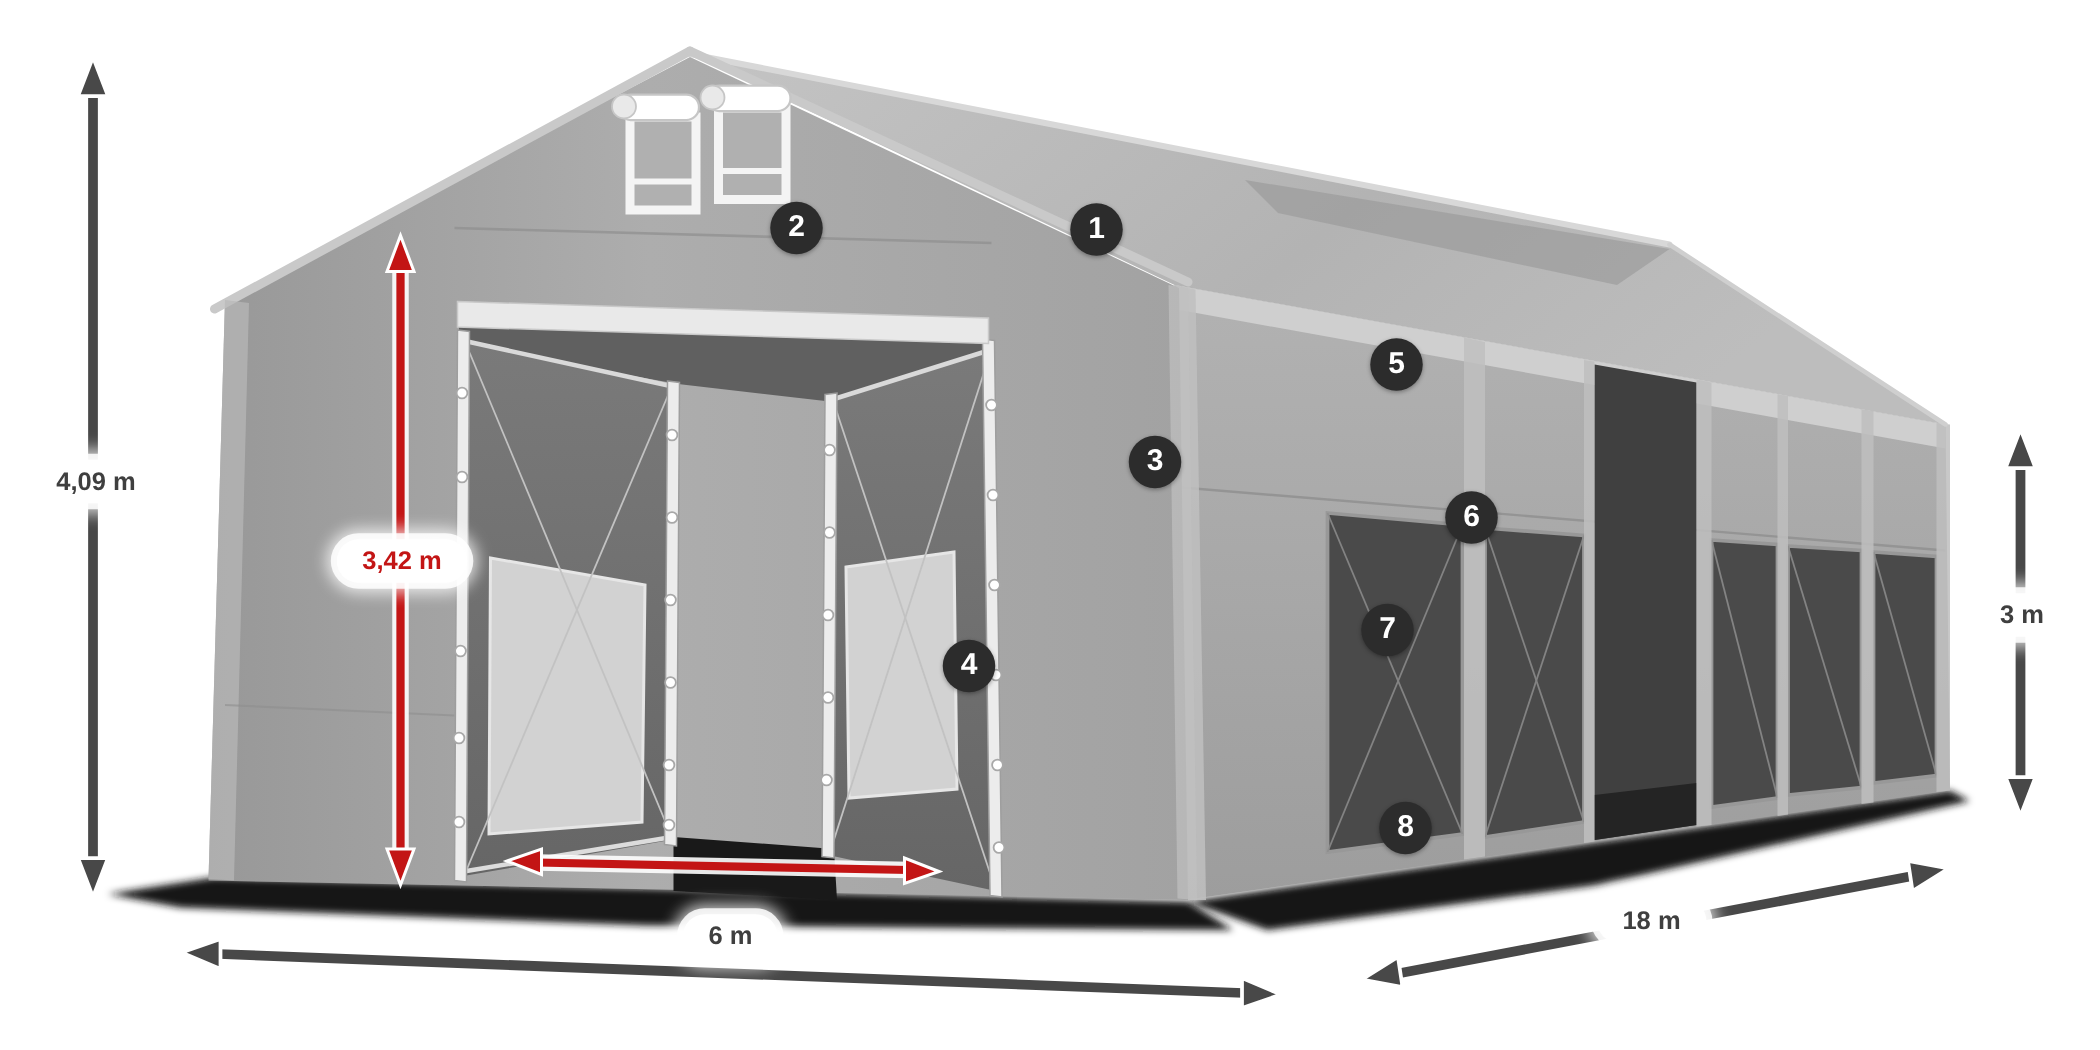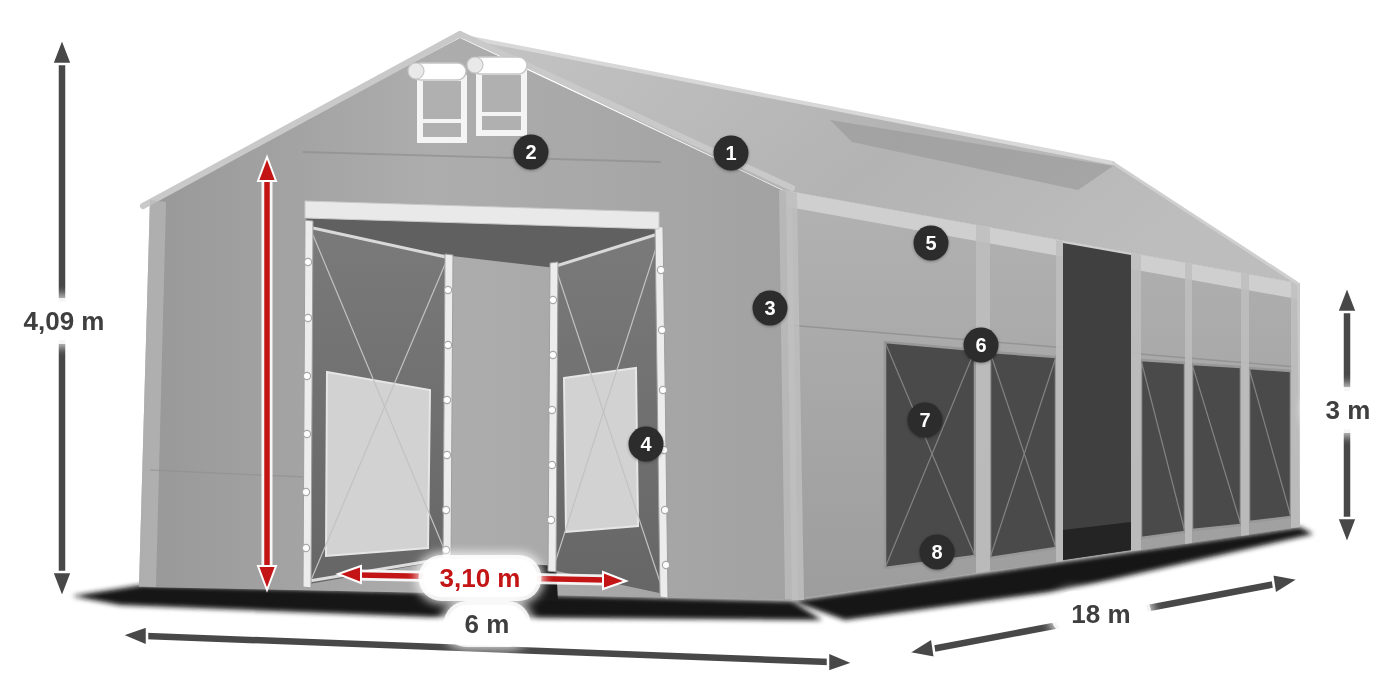--- a/index.html
+++ b/index.html
@@ -5,21 +5,21 @@
   html,body{margin:0;padding:0;background:#ffffff;}
   .stage{
     position:relative;width:1400px;height:700px;overflow:hidden;
     font-family:"Liberation Sans",sans-serif;background:#ffffff;
   }
   .stage svg{position:absolute;left:0;top:0;}
   
   .pill{
     position:absolute;transform:translate(-50%,-50%);
     background:#ffffff;border-radius:999px;
-    padding:6px 17px;font-weight:bold;font-size:26px;line-height:1;
+    padding:6px 17px;font-weight:bold;font-size:17px;line-height:1;
     color:#3f3f3f;white-space:nowrap;
     box-shadow:0 0 0 4px rgba(255,255,255,.85),0 0 10px 7px rgba(255,255,255,.75);
   }
   .pill.red{color:#c31515;}
   
   .badge{
     position:absolute;transform:translate(-50%,-50%);
     width:35px;height:35px;border-radius:50%;
     background:#2c2c2c;color:#ffffff;
     display:flex;align-items:center;justify-content:center;
@@ -233,21 +233,21 @@
     <g>
       <line x1="1347" y1="305" x2="1347" y2="525" stroke="#ffffff" stroke-width="13" opacity="0.9"></line>
       <line x1="1347" y1="307" x2="1347" y2="523" stroke="#484848" stroke-width="6.5"></line>
       <polygon points="1347,286 1337,312 1357,312" fill="#484848" stroke="#ffffff" stroke-width="2.5"></polygon>
       <polygon points="1347,544 1337,518 1357,518" fill="#484848" stroke="#ffffff" stroke-width="2.5"></polygon>
     </g>
   </g>
 </svg>
 
 <div class="pill" style="left:64px;top:321px">4,09 m</div>
-<div class="pill red" style="left:480px;top:578px">3,10 m</div>
+<div class="pill red" style="left:268px;top:374px">3,42 m</div>
 <div class="pill" style="left:487px;top:624px">6 m</div>
 <div class="pill" style="left:1101px;top:614px">18 m</div>
 <div class="pill" style="left:1348px;top:410px">3 m</div>
 
 <div class="badge" style="left:731px;top:153px">1</div>
 <div class="badge" style="left:531px;top:152px">2</div>
 <div class="badge" style="left:770px;top:308px">3</div>
 <div class="badge" style="left:646px;top:444px">4</div>
 <div class="badge" style="left:931px;top:243px">5</div>
 <div class="badge" style="left:981px;top:345px">6</div>

